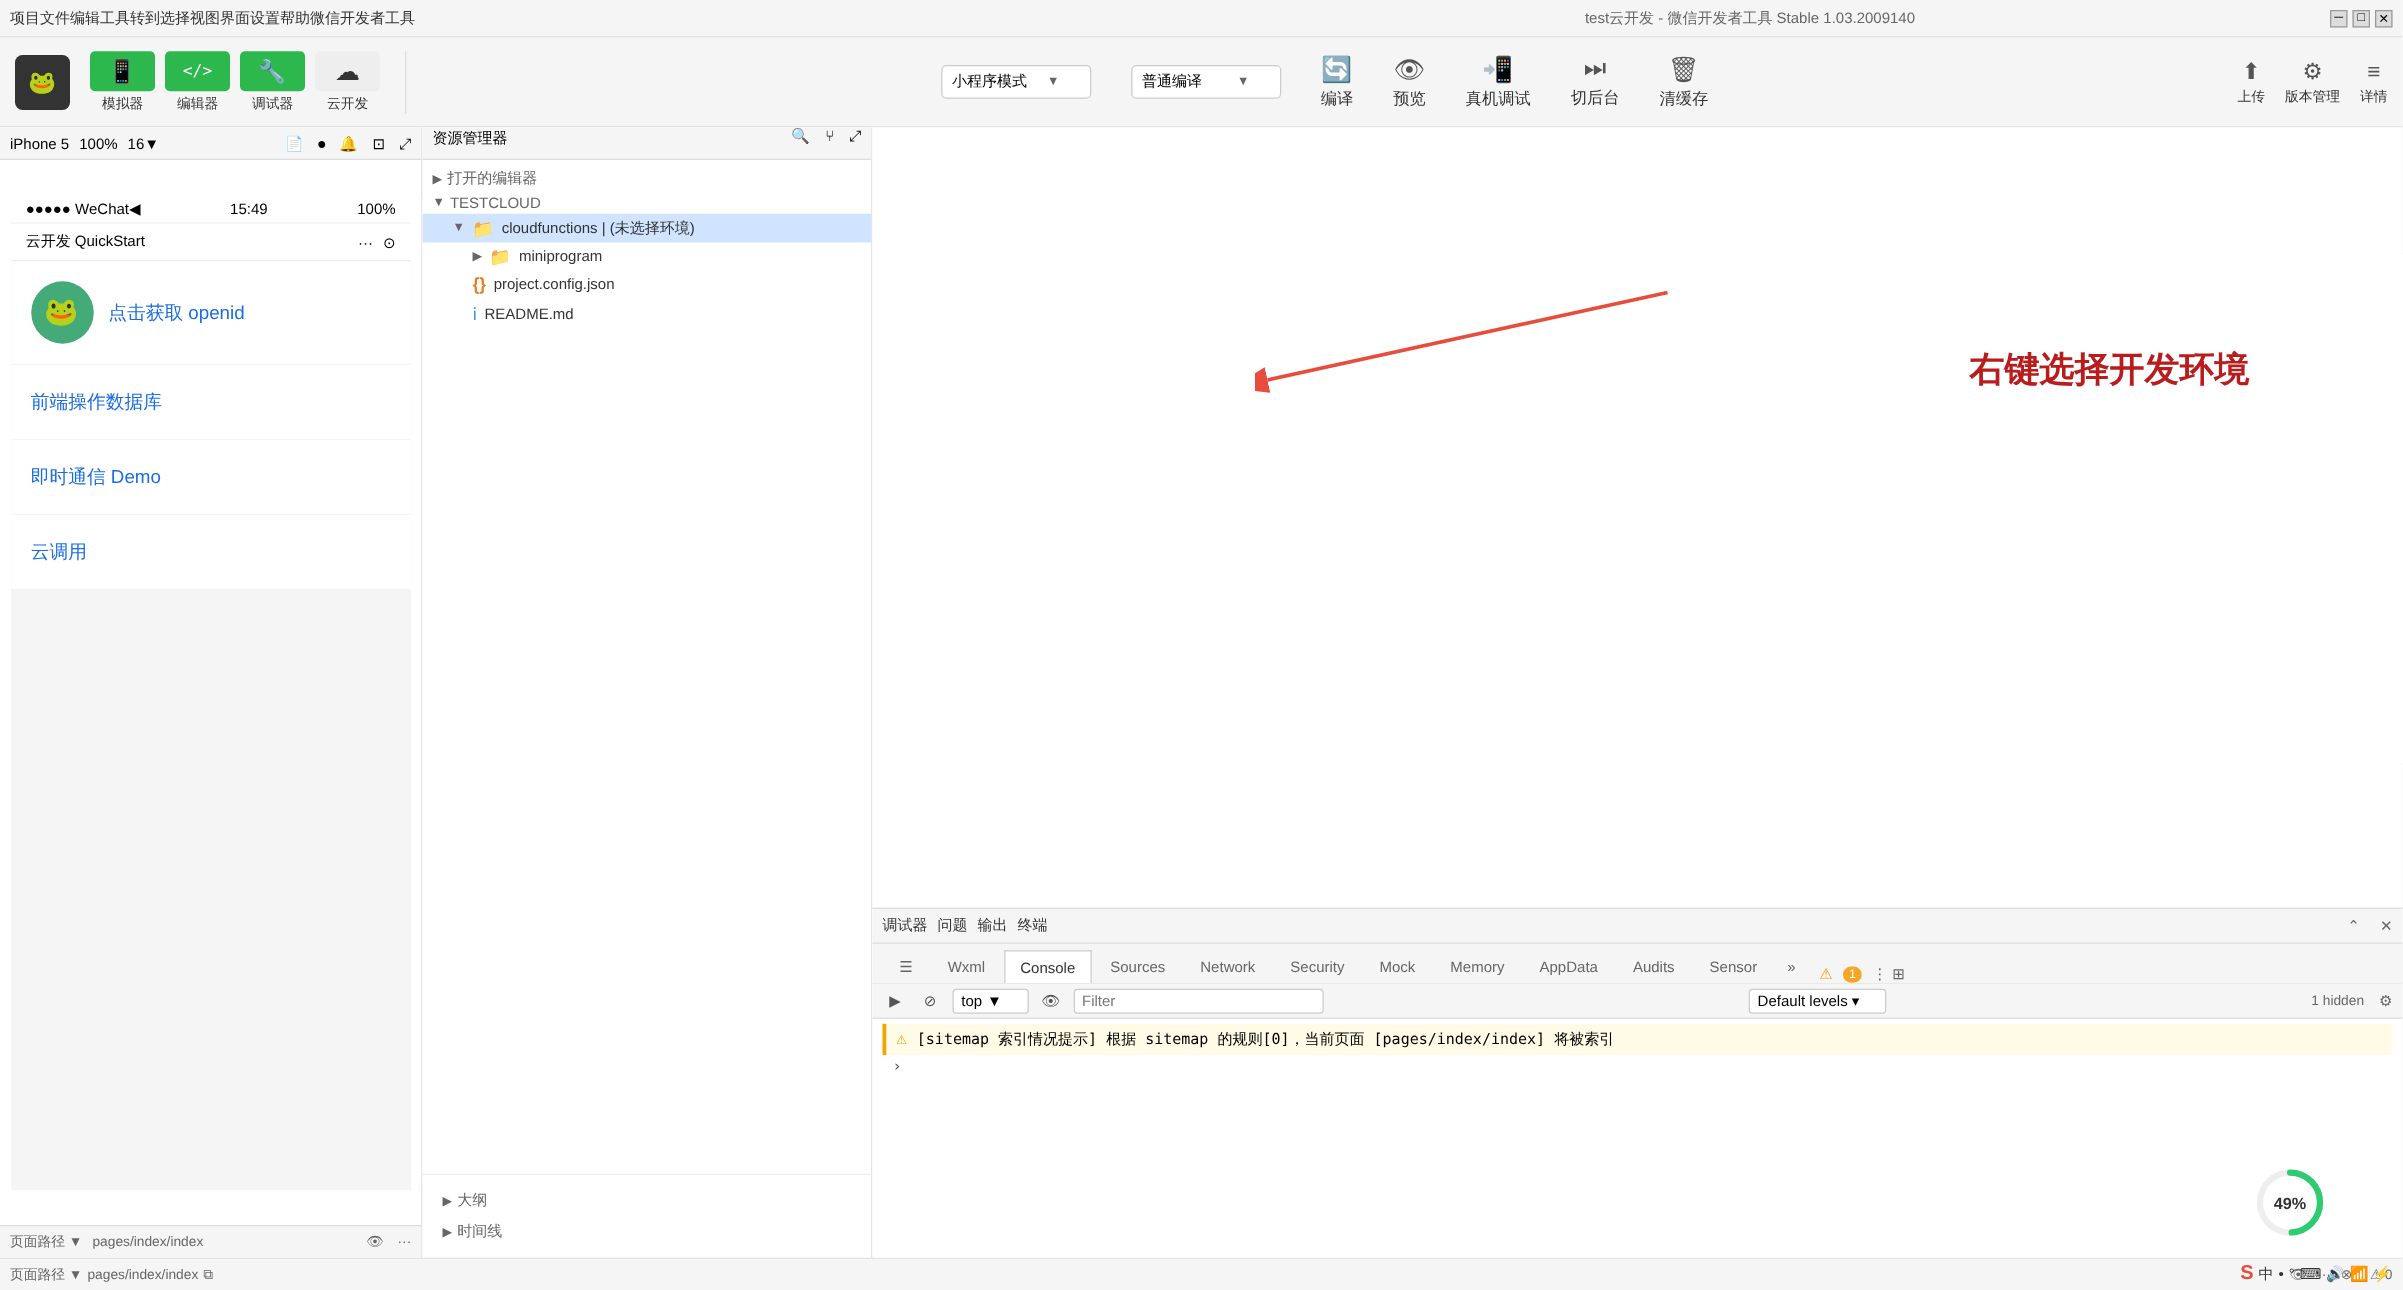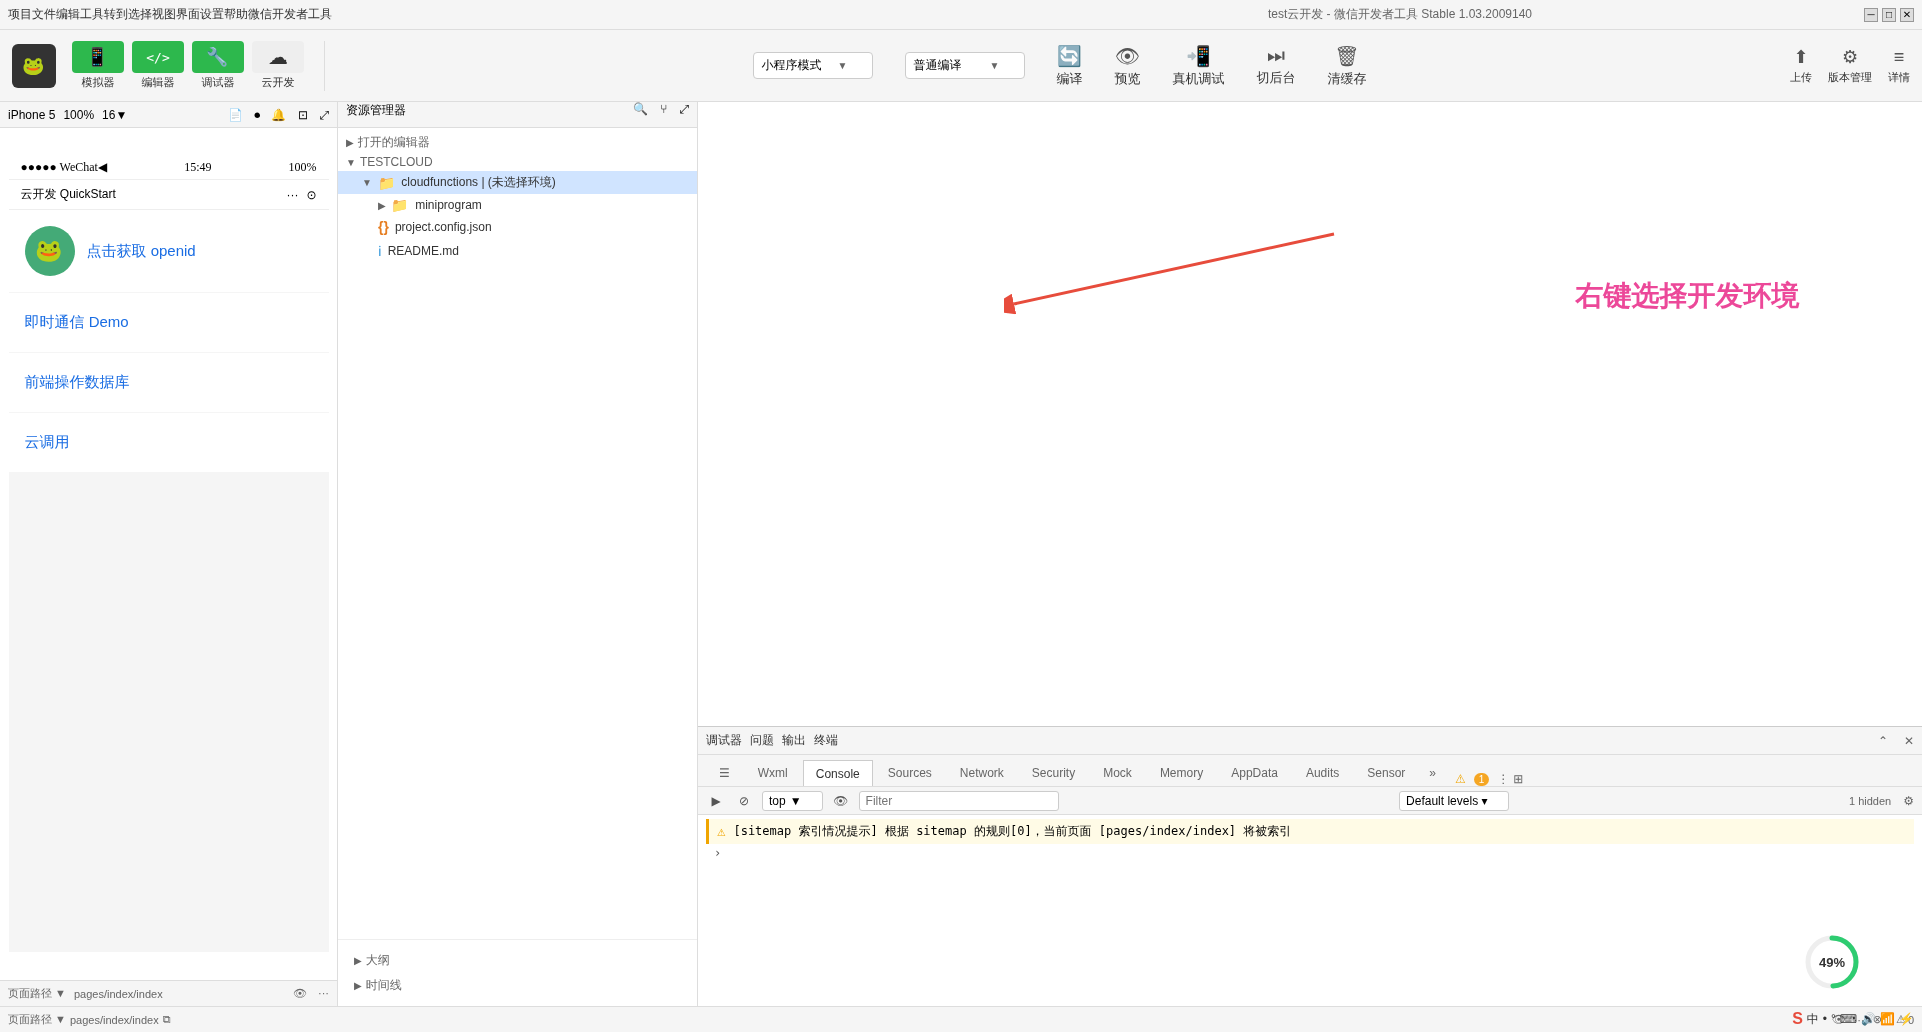--- a/index.html
+++ b/index.html
@@ -34,21 +34,21 @@
     .right-btn-label { font-size: 11px; color: #333; }
 
     
     #main { display: flex; height: calc(1032px - 30px - 72px - 26px); }
 
     
     #simulator { width: 338px; background: #fff; border-right: 1px solid #ddd; display: flex; flex-direction: column; gap: 28px; }
     #sim-toolbar { height: 26px; background: #f5f5f5; border-bottom: 1px solid #ddd; display: flex; align-items: center; padding: 0 8px; gap: 8px; font-size: 12px; }
     #sim-screen { flex: 1; background: white; position: relative; overflow: hidden; }
     #sim-phone { width: 320px; margin: 0 auto; height: 100%; display: flex; flex-direction: column; }
-    #phone-status { background: white; padding: 4px 12px; display: flex; justify-content: space-between; align-items: center; font-size: 12px; border-bottom: 1px solid #eee; font-family: Liberation Serif, serif; }
+    #phone-status { background: white; padding: 4px 12px; display: flex; justify-content: space-between; align-items: center; font-size: 12px; border-bottom: 1px solid #eee; }
     #phone-nav { background: white; padding: 6px 12px; display: flex; justify-content: space-between; align-items: center; border-bottom: 1px solid #eee; }
     #phone-content { flex: 1; background: #f5f5f5; overflow-y: auto; }
     .phone-item { background: white; margin-bottom: 1px; padding: 20px 16px; color: #1a6de3; font-size: 15px; cursor: pointer; }
     .avatar-area { padding: 16px; display: flex; align-items: center; gap: 12px; background: white; margin-bottom: 1px; }
     .avatar { width: 50px; height: 50px; background: #4a7; border-radius: 50%; display: flex; align-items: center; justify-content: center; color: white; font-size: 22px; }
     .get-openid { color: #1a6de3; font-size: 15px; }
     #sim-bottom { height: 26px; background: #f5f5f5; border-top: 1px solid #ddd; display: flex; align-items: center; padding: 0 8px; gap: 8px; font-size: 11px; color: #666; }
 
     
     #file-panel { width: 360px; background: #fff; border-right: 1px solid #ddd; display: flex; flex-direction: column; }
@@ -225,22 +225,22 @@
           <div style="display:flex;gap:8px;">
             <span style="cursor:pointer;">···</span>
             <span style="cursor:pointer;">⊙</span>
           </div>
         </div>
         <div id="phone-content">
           <div class="avatar-area">
             <div class="avatar">🐸</div>
             <span class="get-openid">点击获取 openid</span>
           </div>
+          <div class="phone-item">前端操作数据库</div>
           <div class="phone-item">即时通信 Demo</div>
-          <div class="phone-item">前端操作数据库</div>
           <div class="phone-item">云调用</div>
         </div>
       </div>
     </div>
     <div id="sim-bottom">
       <span>页面路径 ▼</span>
       <span>pages/index/index</span>
       <span style="margin-left:auto;">
         <span>👁</span>
         <span style="margin-left:8px;">···</span>
@@ -297,21 +297,21 @@
       <div class="outline-section">
         <span class="chevron">▶</span>
         <span>时间线</span>
       </div>
     </div>
   </div>
 
   <div id="editor-panel">
     <div id="editor-area">
 
-      <div id="annotation-text" style="color: #ec4899; font-size: 28px; font-weight: bold; position: absolute; top: 28%; right: 10%;">右键选择开发环境</div>
+      <div id="annotation-text" style="color: #b91c1c; font-size: 28px; font-weight: bold; position: absolute; top: 28%; right: 10%;">右键选择开发环境</div>
 
       <svg style="position:absolute; top:18%; left:25%; width:350px; height:120px;" viewBox="0 0 350 120">
         <defs>
           <marker id="arrowhead" markerWidth="10" markerHeight="7" refX="0" refY="3.5" orient="auto">
             <polygon points="0 0, 10 3.5, 0 7" fill="#e74c3c"></polygon>
           </marker>
         </defs>
         <line x1="330" y1="20" x2="10" y2="90" stroke="#e74c3c" stroke-width="3" marker-end="url(#arrowhead)"></line>
       </svg>
     </div>

